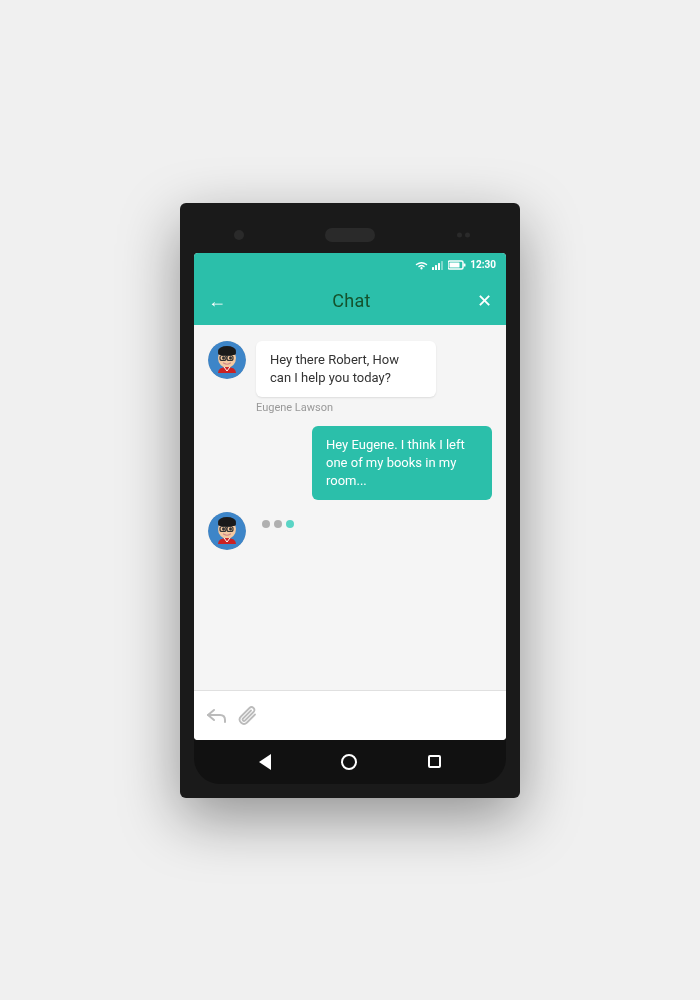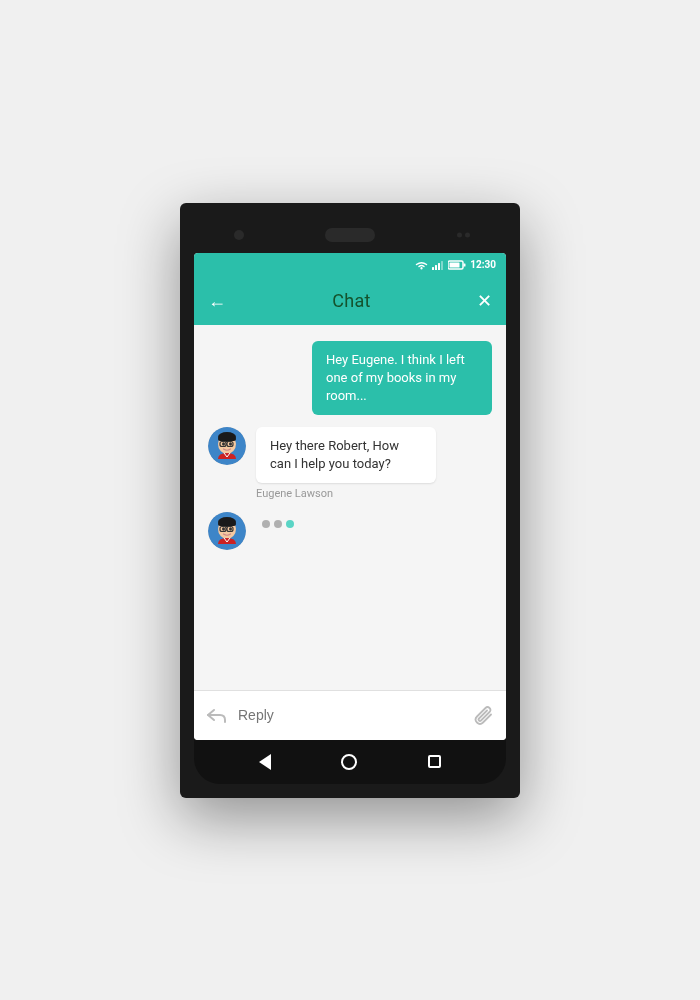--- a/index.html
+++ b/index.html
@@ -311,26 +311,20 @@
     </div>
 
     <div class="app-header">
       <span class="back-btn">←</span>
       <span class="header-title">Chat</span>
       <span class="close-btn">✕</span>
     </div>
 
     <div class="chat-area">
 
-      <div class="message-row sent">
-        <div class="bubble sent">
-          <span>Hey Eugene. I think I left one of my books in my room...</span>
-        </div>
-      </div>
-
       <div class="message-row">
         <div class="avatar">
 
           <svg width="38" height="38" viewBox="0 0 38 38">
             <circle cx="19" cy="19" r="19" fill="#3d85c8"></circle>
 
             <ellipse cx="19" cy="17" rx="9" ry="10" fill="#f5c9a0"></ellipse>
 
             <ellipse cx="19" cy="10" rx="9" ry="5" fill="#1a1a1a"></ellipse>
             <rect x="10" y="10" width="18" height="4" fill="#1a1a1a" rx="2"></rect>
@@ -347,20 +341,26 @@
             <path d="M10 32 Q10 26 19 26 Q28 26 28 32" fill="#cc2222"></path>
 
             <path d="M16 26 L19 30 L22 26" stroke="white" stroke-width="1" fill="none"></path>
           </svg>
         </div>
         <div class="message-content">
           <div class="bubble received">
             <span>Hey there Robert, How can I help you today?</span>
           </div>
           <span class="sender-name">Eugene Lawson</span>
+        </div>
+      </div>
+
+      <div class="message-row sent">
+        <div class="bubble sent">
+          <span>Hey Eugene. I think I left one of my books in my room...</span>
         </div>
       </div>
 
       <div class="message-row">
         <div class="avatar">
           <svg width="38" height="38" viewBox="0 0 38 38">
             <circle cx="19" cy="19" r="19" fill="#3d85c8"></circle>
             <ellipse cx="19" cy="17" rx="9" ry="10" fill="#f5c9a0"></ellipse>
             <ellipse cx="19" cy="10" rx="9" ry="5" fill="#1a1a1a"></ellipse>
             <rect x="10" y="10" width="18" height="4" fill="#1a1a1a" rx="2"></rect>
@@ -382,21 +382,20 @@
       </div>
 
     </div>
 
     <div class="input-bar">
 
       <svg width="22" height="18" viewBox="0 0 22 18" style="color:#bbb; cursor:pointer;">
         <path d="M8 4 L2 9 L8 14" stroke="#bbb" stroke-width="2" fill="none" stroke-linecap="round" stroke-linejoin="round"></path>
         <path d="M2 9 L14 9 Q19 9 19 14 L19 16" stroke="#bbb" stroke-width="2" fill="none" stroke-linecap="round"></path>
       </svg>
-      <input class="reply-input" type="text" placeholder="Reply" style="">
 
       <svg width="20" height="20" viewBox="0 0 20 20" style="cursor:pointer;">
         <path d="M17 9.5 L9 17.5 Q6 20.5 3 17.5 Q0 14.5 3 11.5 L11.5 3 Q13.5 1 15.5 3 Q17.5 5 15.5 7 L7 15.5 Q6 16.5 5 15.5 Q4 14.5 5 13.5 L13 5.5" stroke="#bbb" stroke-width="1.8" fill="none" stroke-linecap="round" stroke-linejoin="round"></path>
       </svg>
     </div>
 
   </div>
 
   <div class="phone-bottom-bar">
     <div class="nav-btn">

